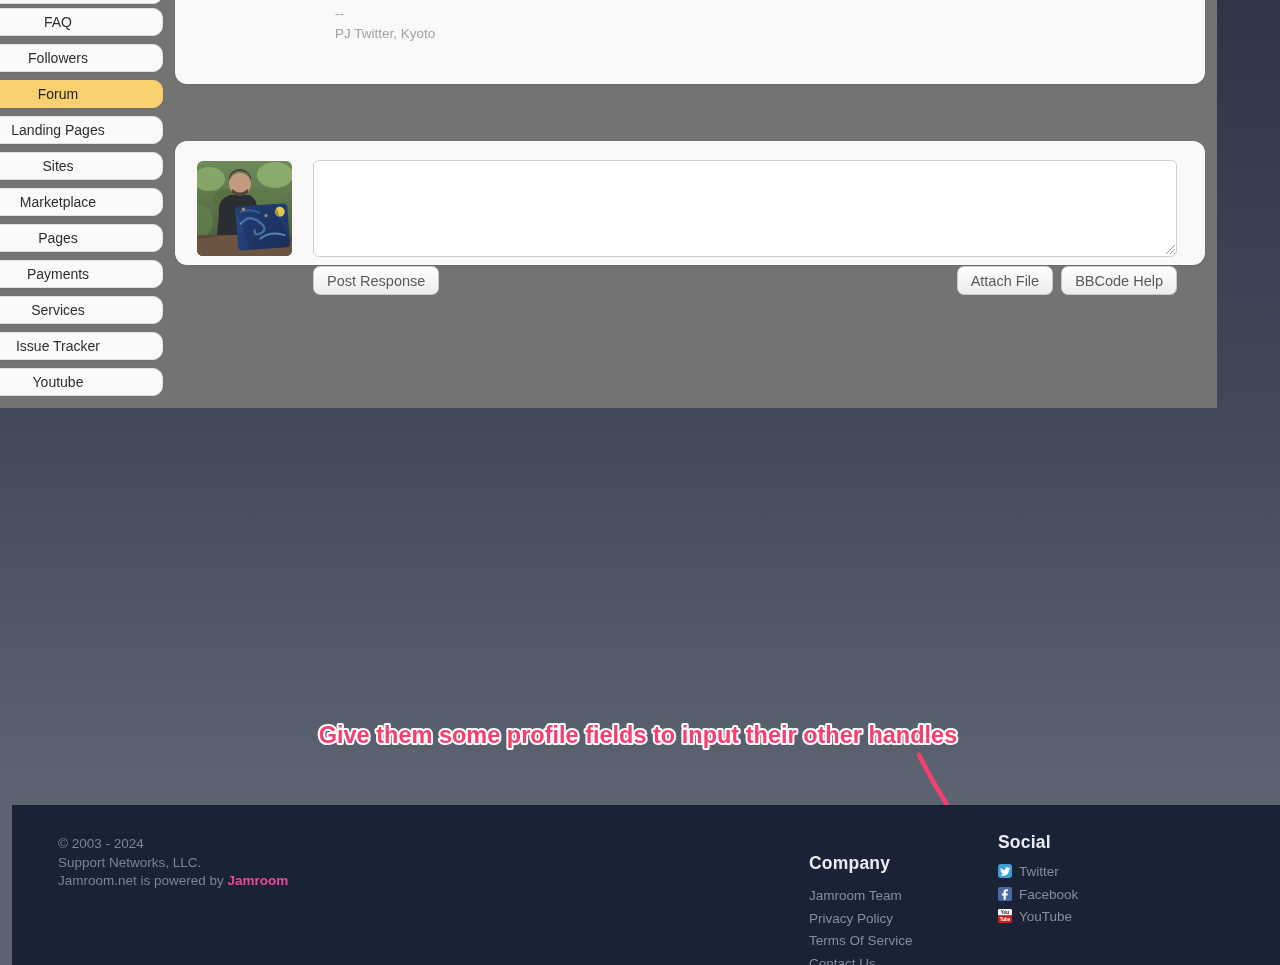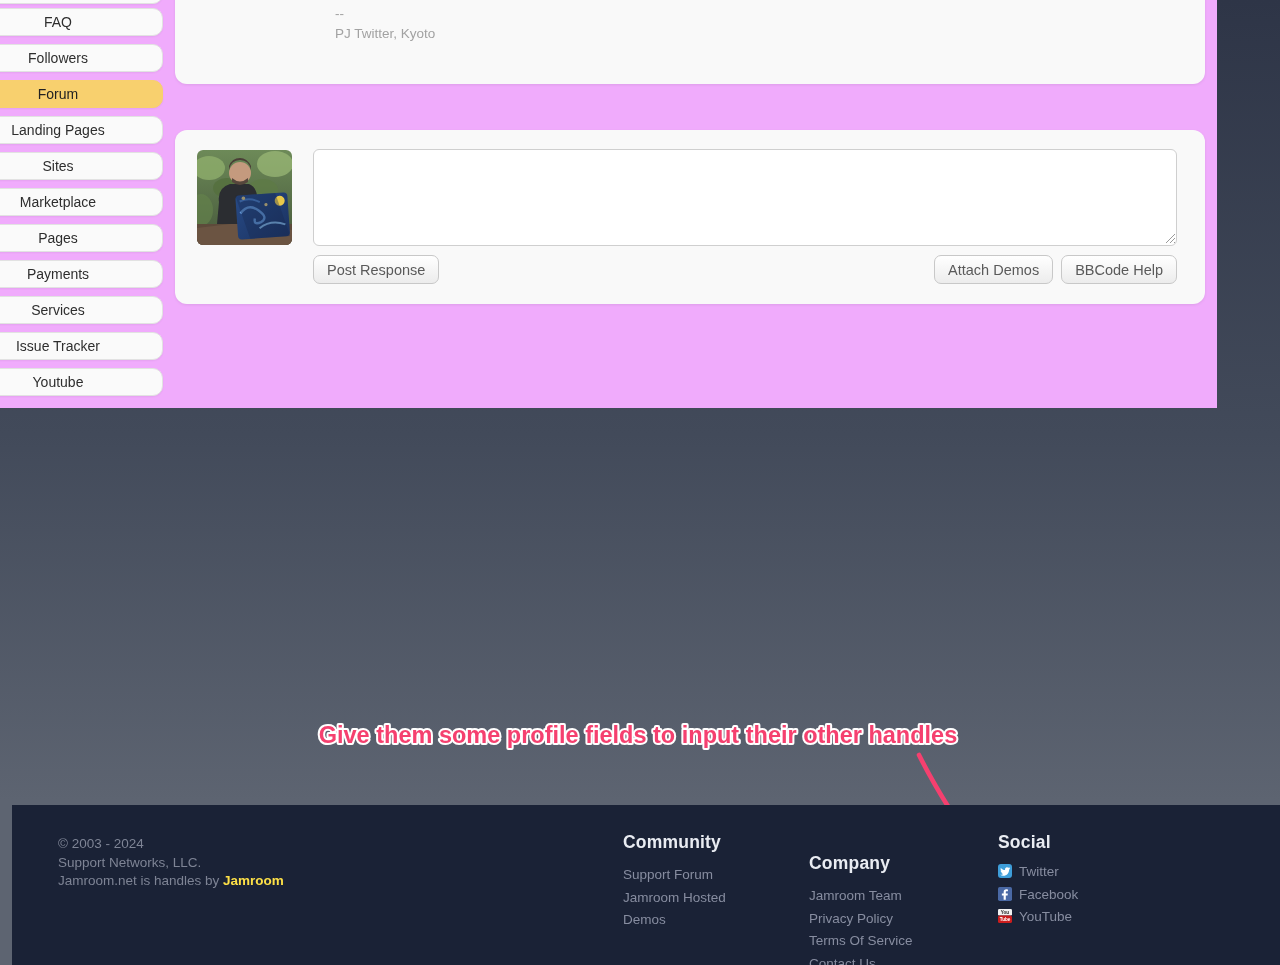--- a/index.html
+++ b/index.html
@@ -1,37 +1,37 @@
 <!DOCTYPE html>
 <html style="--accent: #f8d06e; --annotation: #f5406f; --twitter: #3e9ed9; --facebook: #4a69a5; --youtube: #cc1d1d;"><head>
 <meta charset="utf-8">
 <style>
   * { margin:0; padding:0; box-sizing:border-box; }
   html,body { width:1280px; height:965px; }
   body { font-family:"Liberation Sans", sans-serif; position:relative; overflow:hidden;
          background:linear-gradient(180deg,#2e3547 0%,#424a5a 45%,#5d6471 83%); }
 
   
-  .main-area { position:absolute; left:0; top:0; width:1217px; height:408px; background:#f0abfc; }
+  .main-area { position:absolute; left:0; top:0; width:1217px; height:408px; background:#737373; }
 
   
   .side-item { position:absolute; left:-47px; width:210px; height:28px; background:#fafafa;
                border:1px solid #e2e2e2; border-radius:10px; display:flex; align-items:center;
                justify-content:center; font-size:14px; color:#2e2e2e; cursor:pointer;
                box-shadow:0 1px 2px rgba(0,0,0,.05); }
   .side-item.active { background:var(--accent,#f8d06e); border-color:var(--accent,#f8d06e); color:#222; }
   .side-item.partial { top:-24px; }
 
   
   .card { position:absolute; left:175px; width:1030px; background:#f9f9f9; border-radius:12px;
           box-shadow:0 1px 3px rgba(0,0,0,.08); }
   .card-post { top:-16px; height:100px; }
   .sig { padding:20px 30px 0 160px; font-size:13.5px; line-height:19.5px; color:#a2a2a2; }
 
-  .card-reply { top:130px; height:174px; }
+  .card-reply { top:141px; height:124px; }
   .avatar-wrap { position:absolute; left:22px; top:20px; width:95px; height:95px; border-radius:6px;
                  overflow:hidden; }
   .reply-textarea { position:absolute; left:138px; top:19px; width:864px; height:97px;
                     border:1px solid #cfcfcf; border-radius:6px; background:#fff; resize:none;
                     font-family:"Liberation Sans",sans-serif; font-size:14px; padding:8px; color:#333; }
   .resize-grip { position:absolute; left:990px; top:103px; width:11px; height:11px; pointer-events:auto; }
   .reply-actions { position:absolute; left:138px; right:28px; top:125px; display:flex; gap:8px; }
   .btn { background:linear-gradient(#ffffff,#ececec); border:1px solid #c8c8c8; border-radius:7px;
          color:#5a5a5a; font-size:14.5px; font-family:"Liberation Sans",sans-serif;
          padding:5px 13px; height:29px; cursor:pointer; white-space:nowrap; }
@@ -40,21 +40,21 @@
   
   .annotation-svg { position:absolute; left:300px; top:712px; width:680px; height:46px; }
   .annotation-svg text { font-family:"Liberation Sans",sans-serif; font-weight:bold; font-size:23.5px;
                          paint-order:stroke; stroke:#ffffff; stroke-width:4px; stroke-linejoin:round;
                          fill:var(--annotation,#f5406f); }
   .arrow-svg { position:absolute; left:905px; top:748px; width:110px; height:130px; }
 
   
   .footer { position:absolute; left:12px; top:805px; width:1280px; height:160px; background:#1a2236; }
   .f-copy { position:absolute; left:46px; top:30px; font-size:13.5px; line-height:18.5px; color:#7e8495; }
-  .f-copy .brand { color:#fde047; font-weight:bold; cursor:pointer; }
+  .f-copy .brand { color:#ec4899; font-weight:bold; cursor:pointer; }
   .f-col { position:absolute; top:27px; }
   .f-col-community { left:611px; } .f-col-company { left:797px;margin-top:21px; } .f-col-social { left:986px; }
   .f-head { font-size:17.5px; font-weight:bold; color:#e9ecf2; margin-bottom:11px; letter-spacing:.2px; }
   .f-link { font-size:13.5px; color:#878da0; line-height:22.7px; cursor:pointer; }
   .f-social-row { display:flex; align-items:flex-start; gap:7px; height:22.7px; cursor:pointer; }
   .f-social-row .f-link { line-height:normal; }
   .s-icon { width:14px; height:14px; flex:none; }
 </style>
 </head>
 <body>
@@ -122,21 +122,21 @@
     </div>
 
     <textarea class="reply-textarea" value="" style=""></textarea>
     <svg class="resize-grip" viewBox="0 0 11 11">
       <path d="M10 1 L1 10 M10 5 L5 10 M10 9 L9 10" stroke="#9a9a9a" stroke-width="1" fill="none"></path>
     </svg>
 
     <div class="reply-actions">
       <button class="btn">Post Response</button>
       <div class="flex-spacer"></div>
-      <button class="btn">Attach Demos</button>
+      <button class="btn">Attach File</button>
       <button class="btn">BBCode Help</button>
     </div>
   </section>
 </div>
 
 <svg class="annotation-svg" viewBox="0 0 680 46">
   <text x="338" y="31" text-anchor="middle">Give them some profile fields to input their other handles</text>
 </svg>
 
 <svg class="arrow-svg" viewBox="0 0 110 130">
@@ -145,29 +145,23 @@
       <path d="M0 0 L5.6 2.8 L0 5.6 Z" style="fill:var(--annotation,#f5406f)"></path>
     </marker>
   </defs>
   <path d="M14 7 Q38 55 78 110" style="stroke:var(--annotation,#f5406f)" stroke-width="4.6" fill="none" stroke-linecap="round" marker-end="url(#ah)"></path>
 </svg>
 
 <footer class="footer">
   <div class="f-copy">
     <div>© 2003 - 2024</div>
     <div>Support Networks, LLC.</div>
-    <div><span>Jamroom.net is handles by </span><span class="brand">Jamroom</span></div>
+    <div><span>Jamroom.net is powered by </span><span class="brand">Jamroom</span></div>
   </div>
 
-  <div class="f-col f-col-community">
-    <div class="f-head">Community</div>
-    <div class="f-link">Support Forum</div>
-    <div class="f-link">Jamroom Hosted</div>
-    <div class="f-link">Demos</div>
-  </div>
 
   <div class="f-col f-col-company">
     <div class="f-head">Company</div>
     <div class="f-link">Jamroom Team</div>
     <div class="f-link">Privacy Policy</div>
     <div class="f-link">Terms Of Service</div>
     <div class="f-link">Contact Us</div>
   </div>
 
   <div class="f-col f-col-social">

